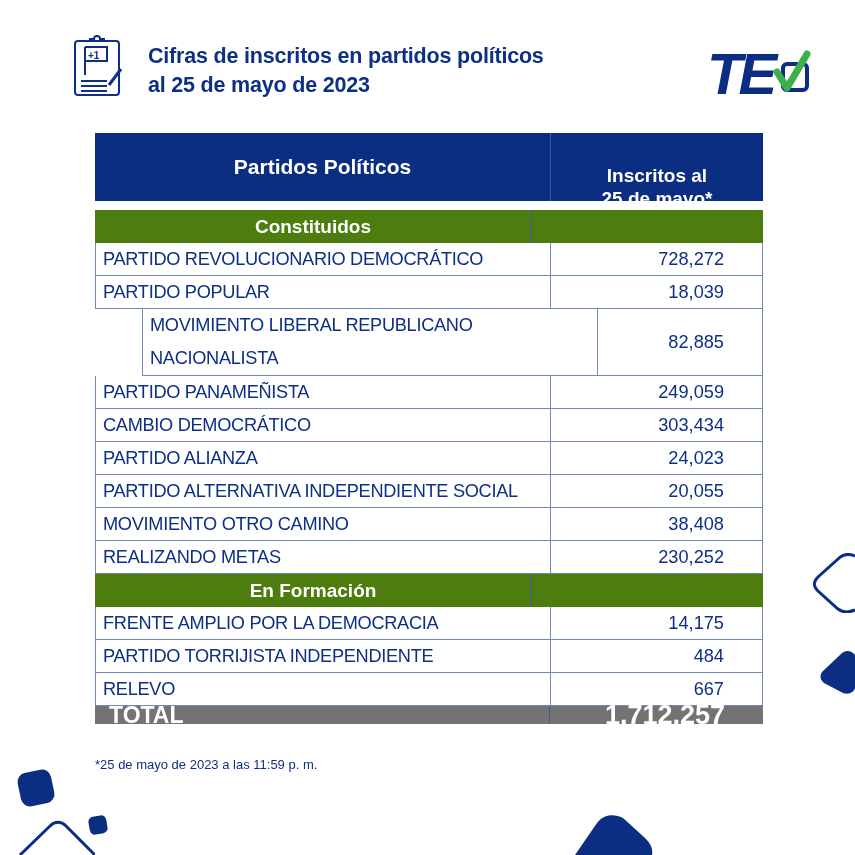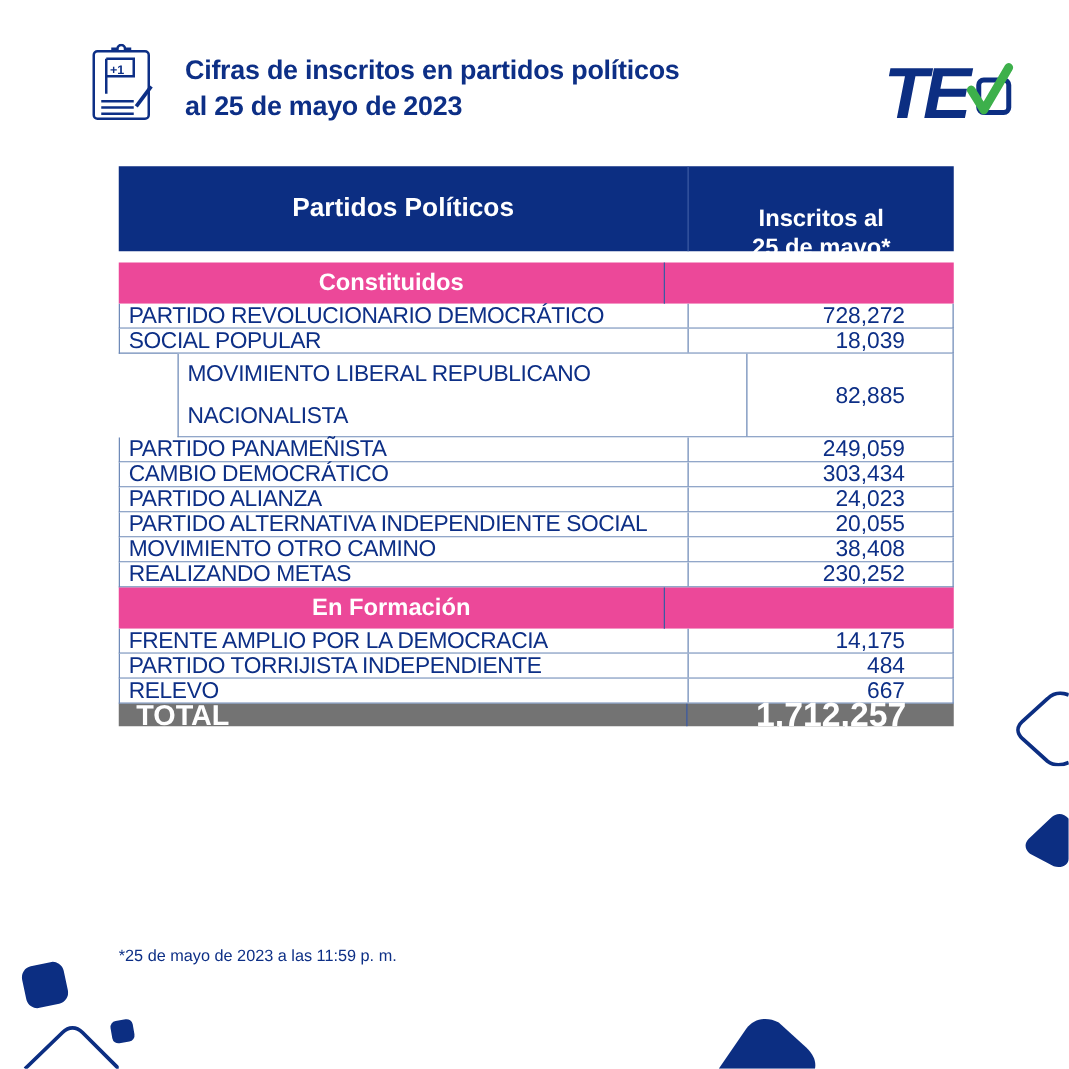--- a/index.html
+++ b/index.html
@@ -6,26 +6,26 @@
   body { width:855px; height:855px; background:#ffffff; position:relative; overflow:hidden;
          font-family:"Liberation Sans", sans-serif; color:#0b2d7a; }
   .clip-icon { position:absolute; left:73px; top:35px; width:50px; height:62px; }
   .title { position:absolute; left:148px; top:42px; font-size:21.5px; font-weight:bold; line-height:29px; color:#0d2f86; letter-spacing:-0.2px; }
   .logo { position:absolute; left:707px; top:42px; width:104px; height:58px; }
   .tbl { position:absolute; left:95px; width:668px; }
   .hdr { top:133px; height:68px; background:#0c2e82; display:flex; }
   .hdr .c1 { width:455px; display:flex; align-items:center; justify-content:center; color:#fff; font-size:21px; font-weight:bold; border-right:1px solid #3b5aa3; }
   .hdr .c2 { flex:1; display:flex; align-items:center; justify-content:center; text-align:center; color:#fff; font-size:19px; font-weight:bold; line-height:23px;margin-top:40px; }
   .body { top:210px; }
-  .row { display:flex; border:1px solid #6f8ab8; border-top:none; background:#fff; height:20px; box-sizing:border-box; }
+  .row { display:flex; border:1px solid #6f8ab8; border-top:none; background:#fff; height:33px; box-sizing:border-box; }
   .row .c1 { width:455px; box-sizing:border-box; padding-left:7px; display:flex; align-items:center; font-size:18.2px; color:#0d2f86; border-right:1px solid #6f8ab8; line-height:33px; letter-spacing:-0.3px; }
   .row .c2 { flex:1; display:flex; align-items:center; justify-content:flex-end; padding-right:38px; font-size:18.2px; color:#0d2f86; }
   .row.tall { height:67px;margin-left:47px; }
   .row.tall .c1 { align-items:center; line-height:33px; }
-  .sec { display:flex; background:#ec4899; height:33px; box-sizing:border-box; }
+  .sec { display:flex; background:#4d7c0f; height:33px; box-sizing:border-box; }
   .sec .c1 { width:436px; display:flex; align-items:center; justify-content:center; color:#fff; font-size:19px; font-weight:bold; border-right:1px solid #3b5aa3; }
   .sec.first .c1 { width:436px; }
   .sec .c2 { flex:1; }
   .total { display:flex; background:#737373; height:18px; }
   .total .c1 { width:455px; box-sizing:border-box; padding-left:14px; display:flex; align-items:center; color:#fff; font-size:23px; font-weight:bold; border-right:1px solid #3b5aa3; }
   .total .c2 { flex:1; display:flex; align-items:center; justify-content:flex-end; padding-right:38px; color:#fff; font-size:27px; font-weight:bold; }
   .foot { position:absolute; left:95px; top:757px; font-size:13px; color:#0d2f86; }
   .deco { position:absolute; }
 </style>
 </head>
@@ -68,21 +68,21 @@
   <div class="sec first">
     <div class="c1">Constituidos</div>
     <div class="c2"></div>
   </div>
 
   <div class="row">
     <div class="c1">PARTIDO REVOLUCIONARIO DEMOCRÁTICO</div>
     <div class="c2">728,272</div>
   </div>
   <div class="row">
-    <div class="c1">SOCIAL POPULAR</div>
+    <div class="c1">PARTIDO POPULAR</div>
     <div class="c2">18,039</div>
   </div>
   <div class="row tall">
     <div class="c1">
       <div>
         <div>MOVIMIENTO LIBERAL REPUBLICANO</div>
         <div>NACIONALISTA</div>
       </div>
     </div>
     <div class="c2">82,885</div>

